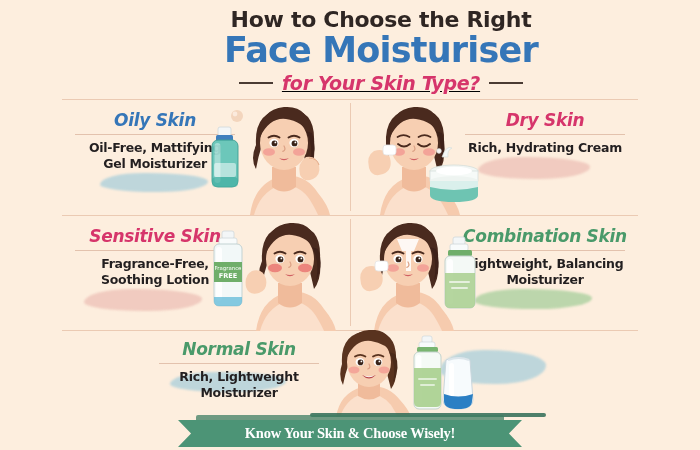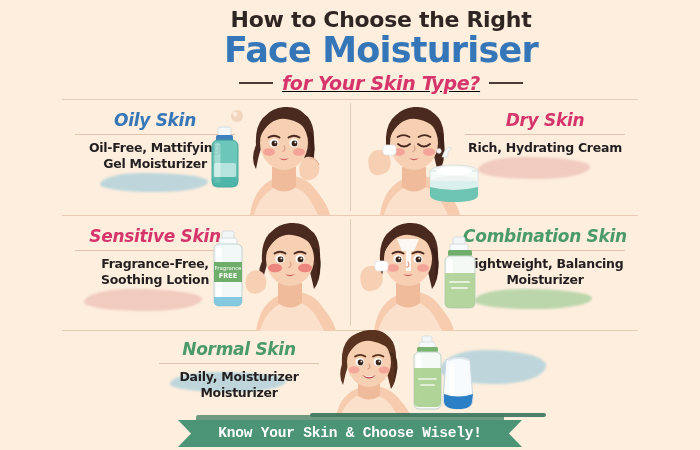--- a/index.html
+++ b/index.html
@@ -177,21 +177,21 @@
     background: #4c9476;
     clip-path: polygon(0 0, 100% 0, 100% 100%, 0 100%, 3.8% 50%);
     clip-path: polygon(0% 0%, 100% 0%, 96.2% 50%, 100% 100%, 0% 100%, 3.8% 50%);
   }
   .ribbon .ribbon-text {
     position: absolute;
     inset: 0;
     display: flex;
     align-items: center;
     justify-content: center;
-    font-family: Liberation Mono, monospace;
+    font-family: Liberation Serif, serif;
     font-size: 14.5px;
     font-weight: bold;
     letter-spacing: -0.2px;
     color: #ffffff;
     padding-bottom: 1px;
   }
   .ribbon-shadow {
     position: absolute;
     left: 196px;
     top: 415px;
@@ -417,21 +417,21 @@
         </g>
       </svg>
     </div>
 
     <div class="cell q5">
       <div class="swatch sw-blue" style="left:52px; top:42px; width:116px; height:20px;"></div>
       <div class="swatch sw-blue" style="left:322px; top:20px; width:106px; height:34px;"></div>
       <div class="txtblock left">
         <div class="skin-label c-green">Normal Skin</div>
         <div class="label-underline"></div>
-        <div class="skin-desc">Daily, Moisturizer</div>
+        <div class="skin-desc">Rich, Lightweight</div>
         <div class="skin-desc">Moisturizer</div>
       </div>
       <svg class="art" style="left:200px; top:0px;" width="200" height="87" viewBox="0 0 200 87">
         <path d="M18 87 q4 -24 26 -30 q24 -5 38 13 q9 10 11 17 z" fill="#f6cbae"></path>
         <path d="M22 87 q6 -18 22 -23 q18 -3 29 11 q5 8 7 12 z" fill="#fbe0cc"></path>
         <path d="M40 50 h22 v16 q-11 7 -22 0 z" fill="#f0bb9b"></path>
         <path d="M24 34 q-2 -31 26 -33 q30 -2 28 31 q2 18 -5 27 q-4 -16 -6 -22 q-18 6 -36 -4 q-4 11 -6 22 q-5 -9 -1 -21z" fill="#59331f"></path>
         <ellipse cx="51" cy="32" rx="22" ry="25" fill="#f7cfb2"></ellipse>
         <path d="M29 27 q0 -25 22 -27 q24 -2 24 25 q-7 -12 -22 -14 q-15 -2 -24 16z" fill="#59331f"></path>
         <path d="M71 22 q8 13 4 31 q8 -15 2 -29z" fill="#4a2a1a"></path>

